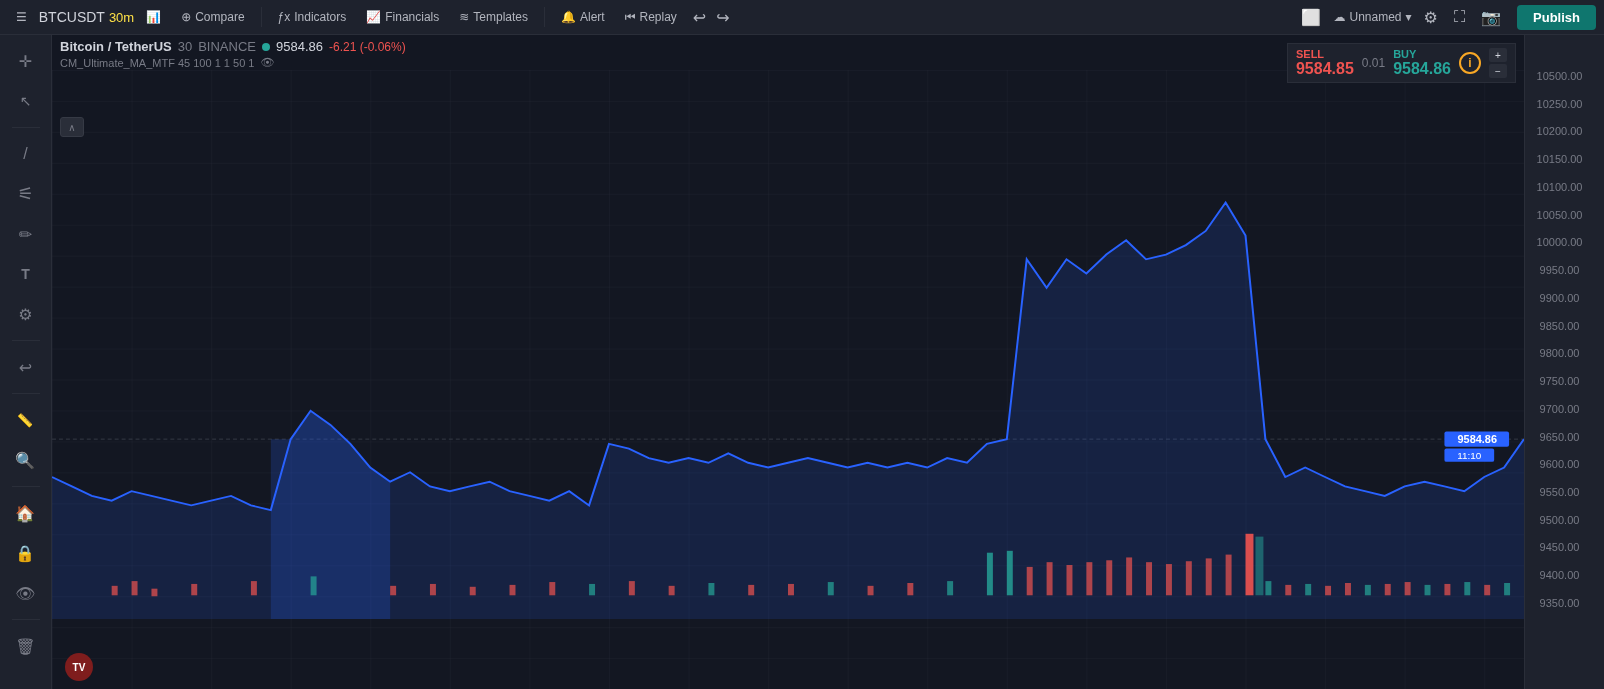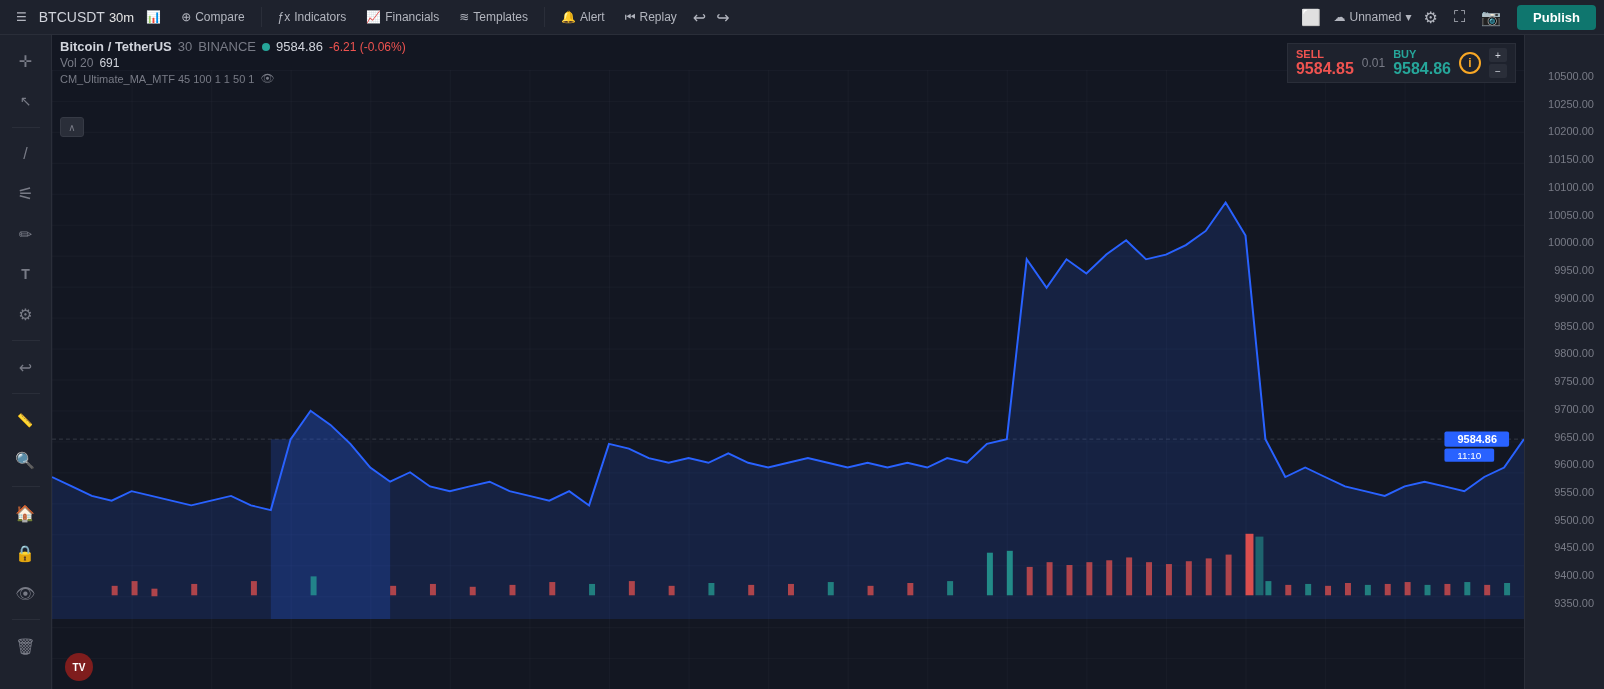--- a/index.html
+++ b/index.html
@@ -11,21 +11,21 @@
       height: 35px; background: #1e222d; border-bottom: 1px solid #2a2e39;
       padding: 0 8px; gap: 4px; position: relative; z-index: 10;
     }
     .toolbar-btn {
       display: flex; align-items: center; gap: 4px;
       padding: 4px 8px; border-radius: 4px; cursor: pointer;
       background: transparent; border: none; color: #b2b5be; font-size: 12px;
       white-space: nowrap;
     }
     .symbol-name { font-weight: 400; font-size: 14px; color: #d1d4dc; }
-    .timeframe { color: #e5e5e5; font-size: 13px; }
+    .timeframe { color: #fde047; font-size: 13px; }
     .divider { width: 1px; height: 20px; background: #2a2e39; margin: 0 4px; }
     .publish-btn {
       background: #0f766e; color: #fff; border: none; border-radius: 4px;
       padding: 5px 16px; font-size: 13px; font-weight: 600; cursor: pointer;
       margin-left: auto;
     }
     .right-icons { display: flex; align-items: center; gap: 8px; margin-right: 8px; }
     .icon-btn { background: transparent; border: none; color: #b2b5be; cursor: pointer; font-size: 16px; padding: 4px; }
     .cloud-name { display: flex; align-items: center; gap: 4px; color: #b2b5be; font-size: 12px; cursor: pointer; }
     .undo-redo { display: flex; gap: 2px; }
@@ -63,20 +63,21 @@
     .vol-row { display: flex; gap: 6px; align-items: center; color: #787b86; font-size: 12px; }
     .vol-value { color: #d1d4dc; }
     .indicator-row { display: flex; align-items: center; gap: 6px; color: #787b86; font-size: 11px; }
 
     
     .price-scale {
       position: absolute; right: 0; top: 0; bottom: 0; width: 80px;
       background: #1e222d; border-left: 1px solid #2a2e39;
       display: flex; flex-direction: column; justify-content: space-between;
       padding: 35px 6px 80px 0;
+      align-items: center;
     }
     .price-label { text-align: right; color: #787b86; font-size: 11px; padding-right: 4px; }
 
     
     .order-widget {
       position: absolute; top: 8px; right: 88px;
       background: #1e222d; border: 1px solid #2a2e39;
       border-radius: 0; display: flex; align-items: center;
       padding: 4px 8px; gap: 8px; z-index: 10;
     }
@@ -203,24 +204,20 @@
   <div class="chart-area">
 
     <div class="chart-info-bar">
       <div class="chart-title-row">
         <span class="chart-pair">Bitcoin / TetherUS</span>
         <span class="chart-interval">30</span>
         <span class="chart-exchange">BINANCE</span>
         <span class="price-dot"></span>
         <span class="current-price">9584.86</span>
         <span class="price-change-neg">-6.21 (-0.06%)</span>
-      </div>
-      <div class="vol-row">
-        <span>Vol 20</span>
-        <span class="vol-value">691</span>
       </div>
       <div class="indicator-row">
         <span>CM_Ultimate_MA_MTF 45 100 1 1 50 1</span>
         <span style="cursor:pointer;color:#787b86">👁</span>
       </div>
     </div>
 
     <div class="collapse-btn">
       <span>∧</span>
     </div>

